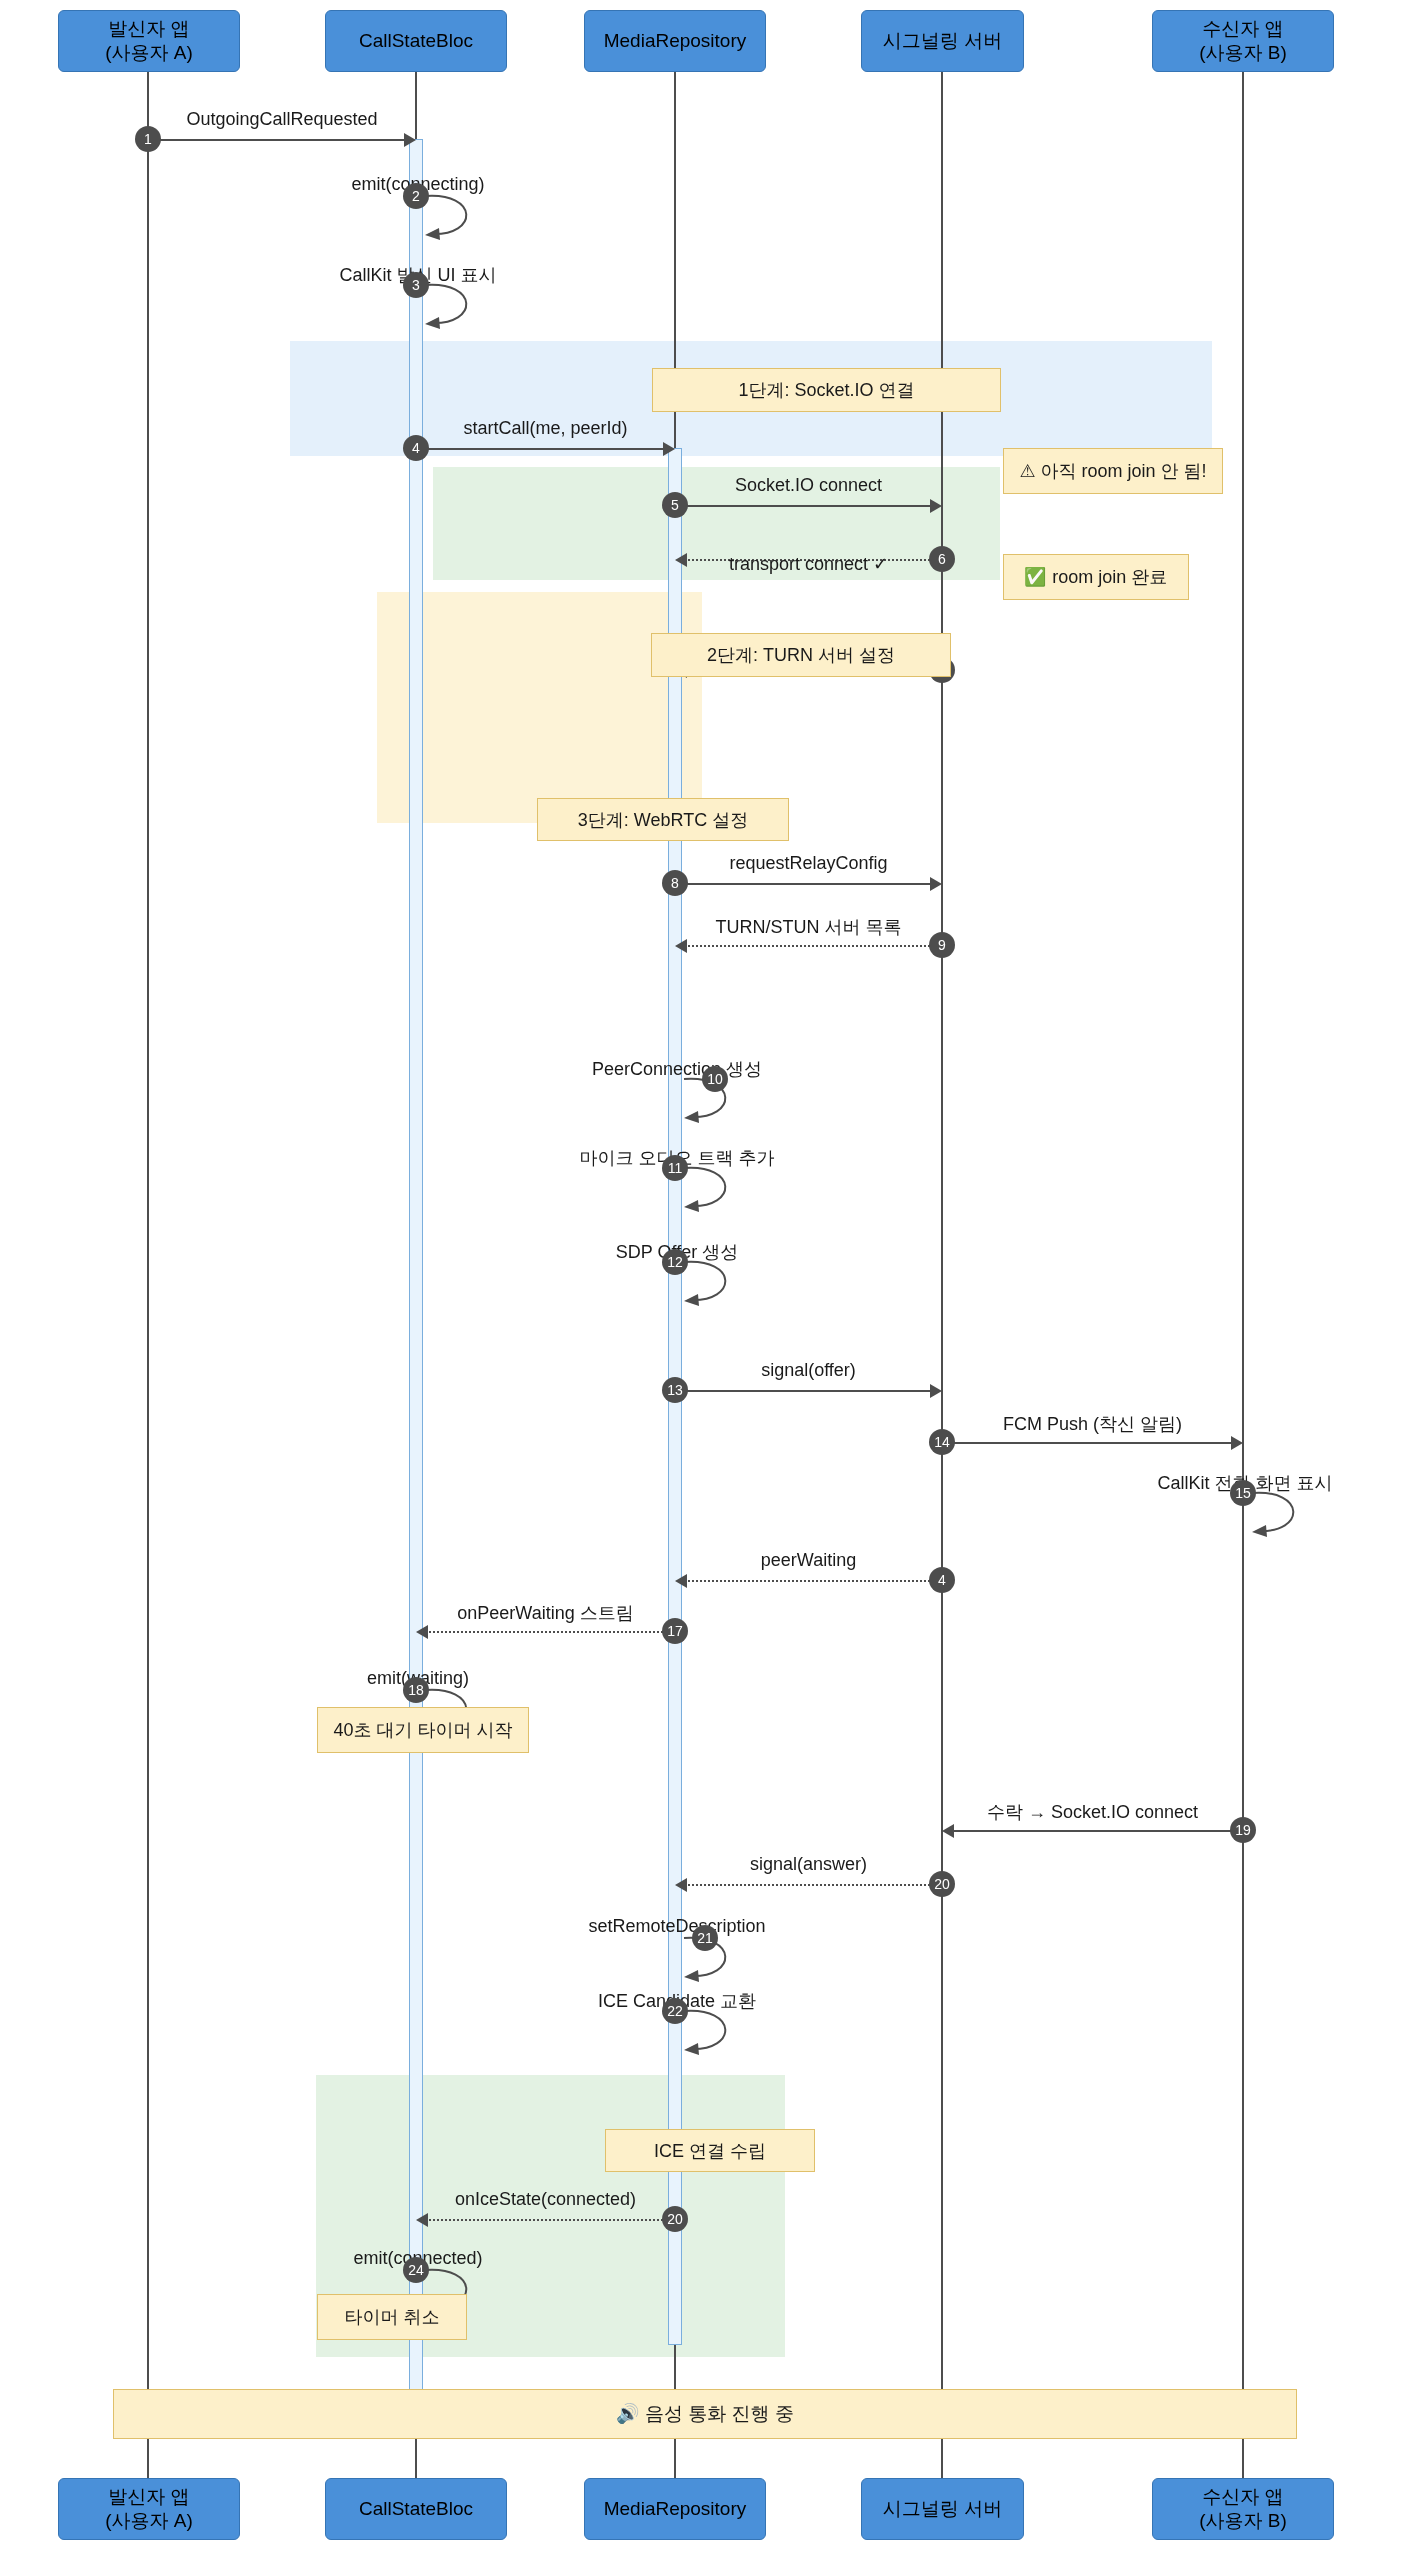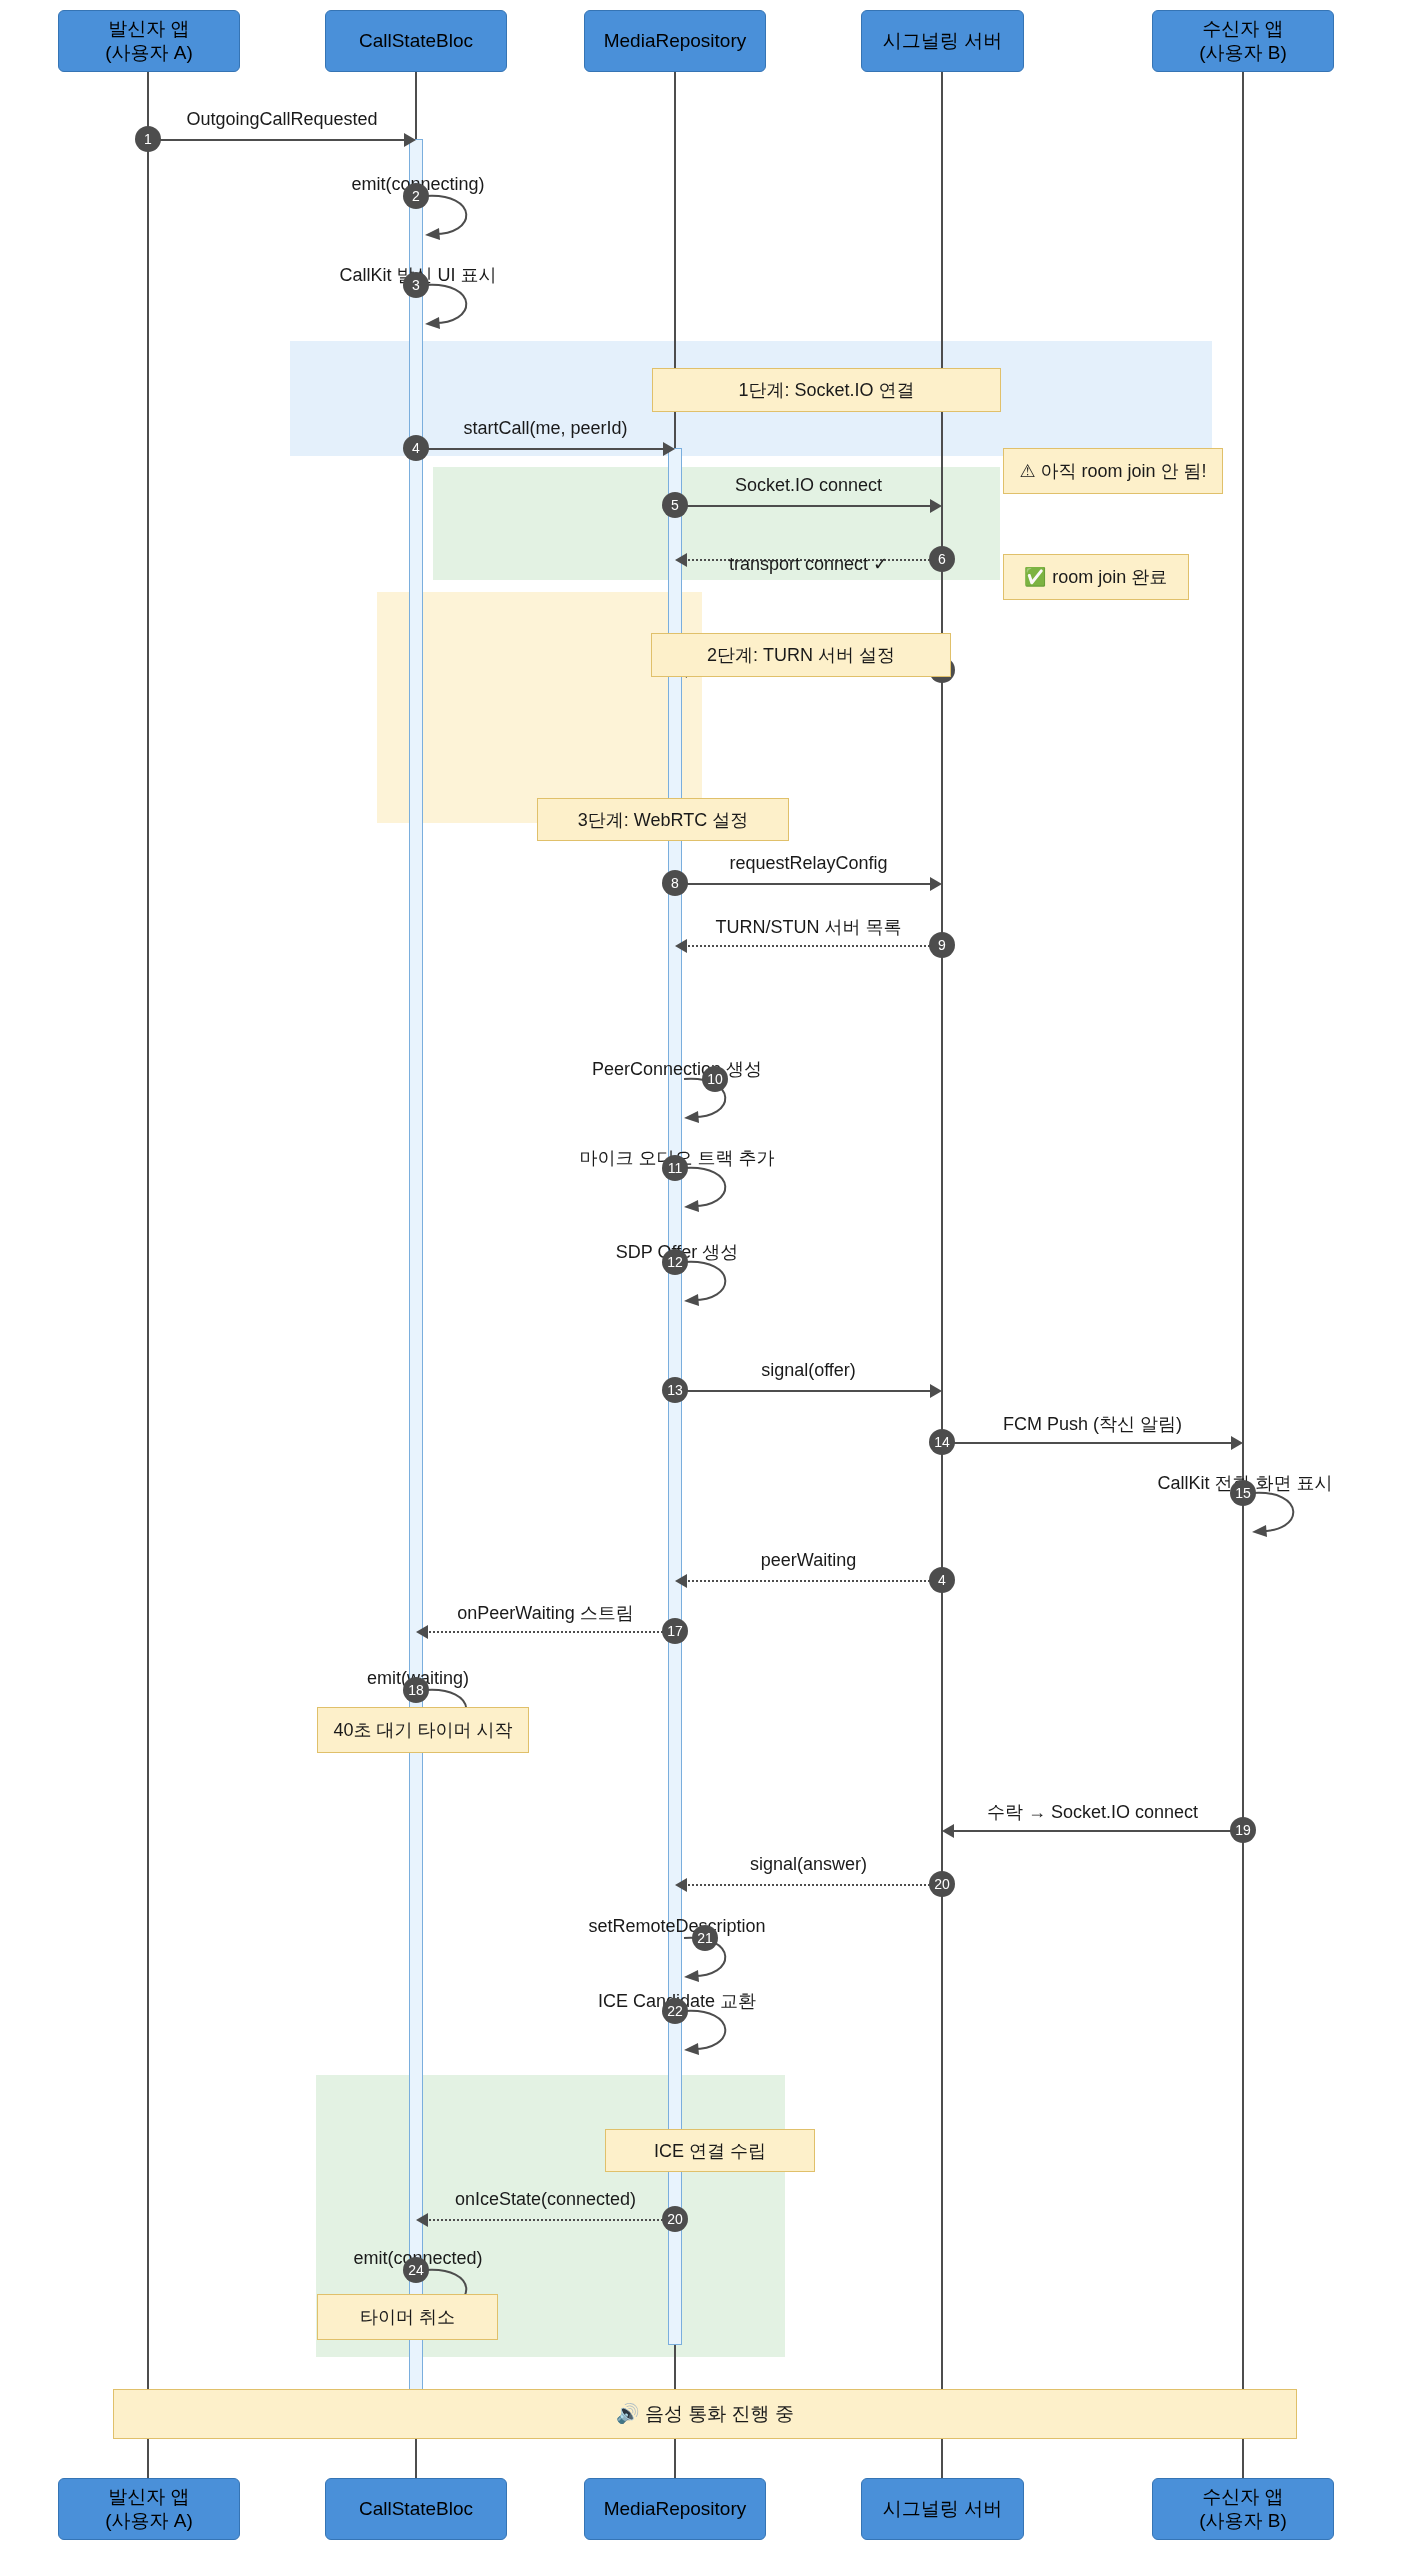--- a/index.html
+++ b/index.html
@@ -257,21 +257,21 @@
       </svg></div>
     <div class="msg-label" style="left: 418px; top: 2248px;">emit(connected)</div>
     <div class="seqnum" style="left: 416px; top: 2270px;">24</div>
     <div class="note" style="left: 652px; top: 368px; width: 349px; height: 44px;">1단계: Socket.IO 연결</div>
     <div class="note" style="left: 651px; top: 633px; width: 300px; height: 44px;">2단계: TURN 서버 설정</div>
     <div class="note" style="left: 537px; top: 798px; width: 252px; height: 43px;">3단계: WebRTC 설정</div>
     <div class="note" style="left: 605px; top: 2129px; width: 210px; height: 43px;">ICE 연결 수립</div>
     <div class="note" style="left: 1003px; top: 448px; width: 220px; height: 46px;">⚠ 아직 room join 안 됨!</div>
     <div class="note" style="left: 1003px; top: 554px; width: 186px; height: 46px;">✅ room join 완료</div>
     <div class="note" style="left: 317px; top: 1707px; width: 212px; height: 46px;">40초 대기 타이머 시작</div>
-    <div class="note" style="left: 317px; top: 2294px; width: 181px; height: 46px;">타이머 취소</div>
+    <div class="note" style="left: 317px; top: 2294px; width: 150px; height: 46px;">타이머 취소</div>
     <div class="note wide" style="left: 113px; top: 2389px; width: 1184px; height: 50px;">🔊 음성 통화 진행 중</div>
     <div class="participant" style="left: 58px; top: 10px; width: 182px; height: 62px;">발신자 앱
 (사용자 A)</div>
     <div class="participant" style="left: 58px; top: 2478px; width: 182px; height: 62px;">발신자 앱
 (사용자 A)</div>
     <div class="participant" style="left: 325px; top: 10px; width: 182px; height: 62px;">CallStateBloc</div>
     <div class="participant" style="left: 325px; top: 2478px; width: 182px; height: 62px;">CallStateBloc</div>
     <div class="participant" style="left: 584px; top: 10px; width: 182px; height: 62px;">MediaRepository</div>
     <div class="participant" style="left: 584px; top: 2478px; width: 182px; height: 62px;">MediaRepository</div>
     <div class="participant" style="left: 861px; top: 10px; width: 163px; height: 62px;">시그널링 서버</div>

